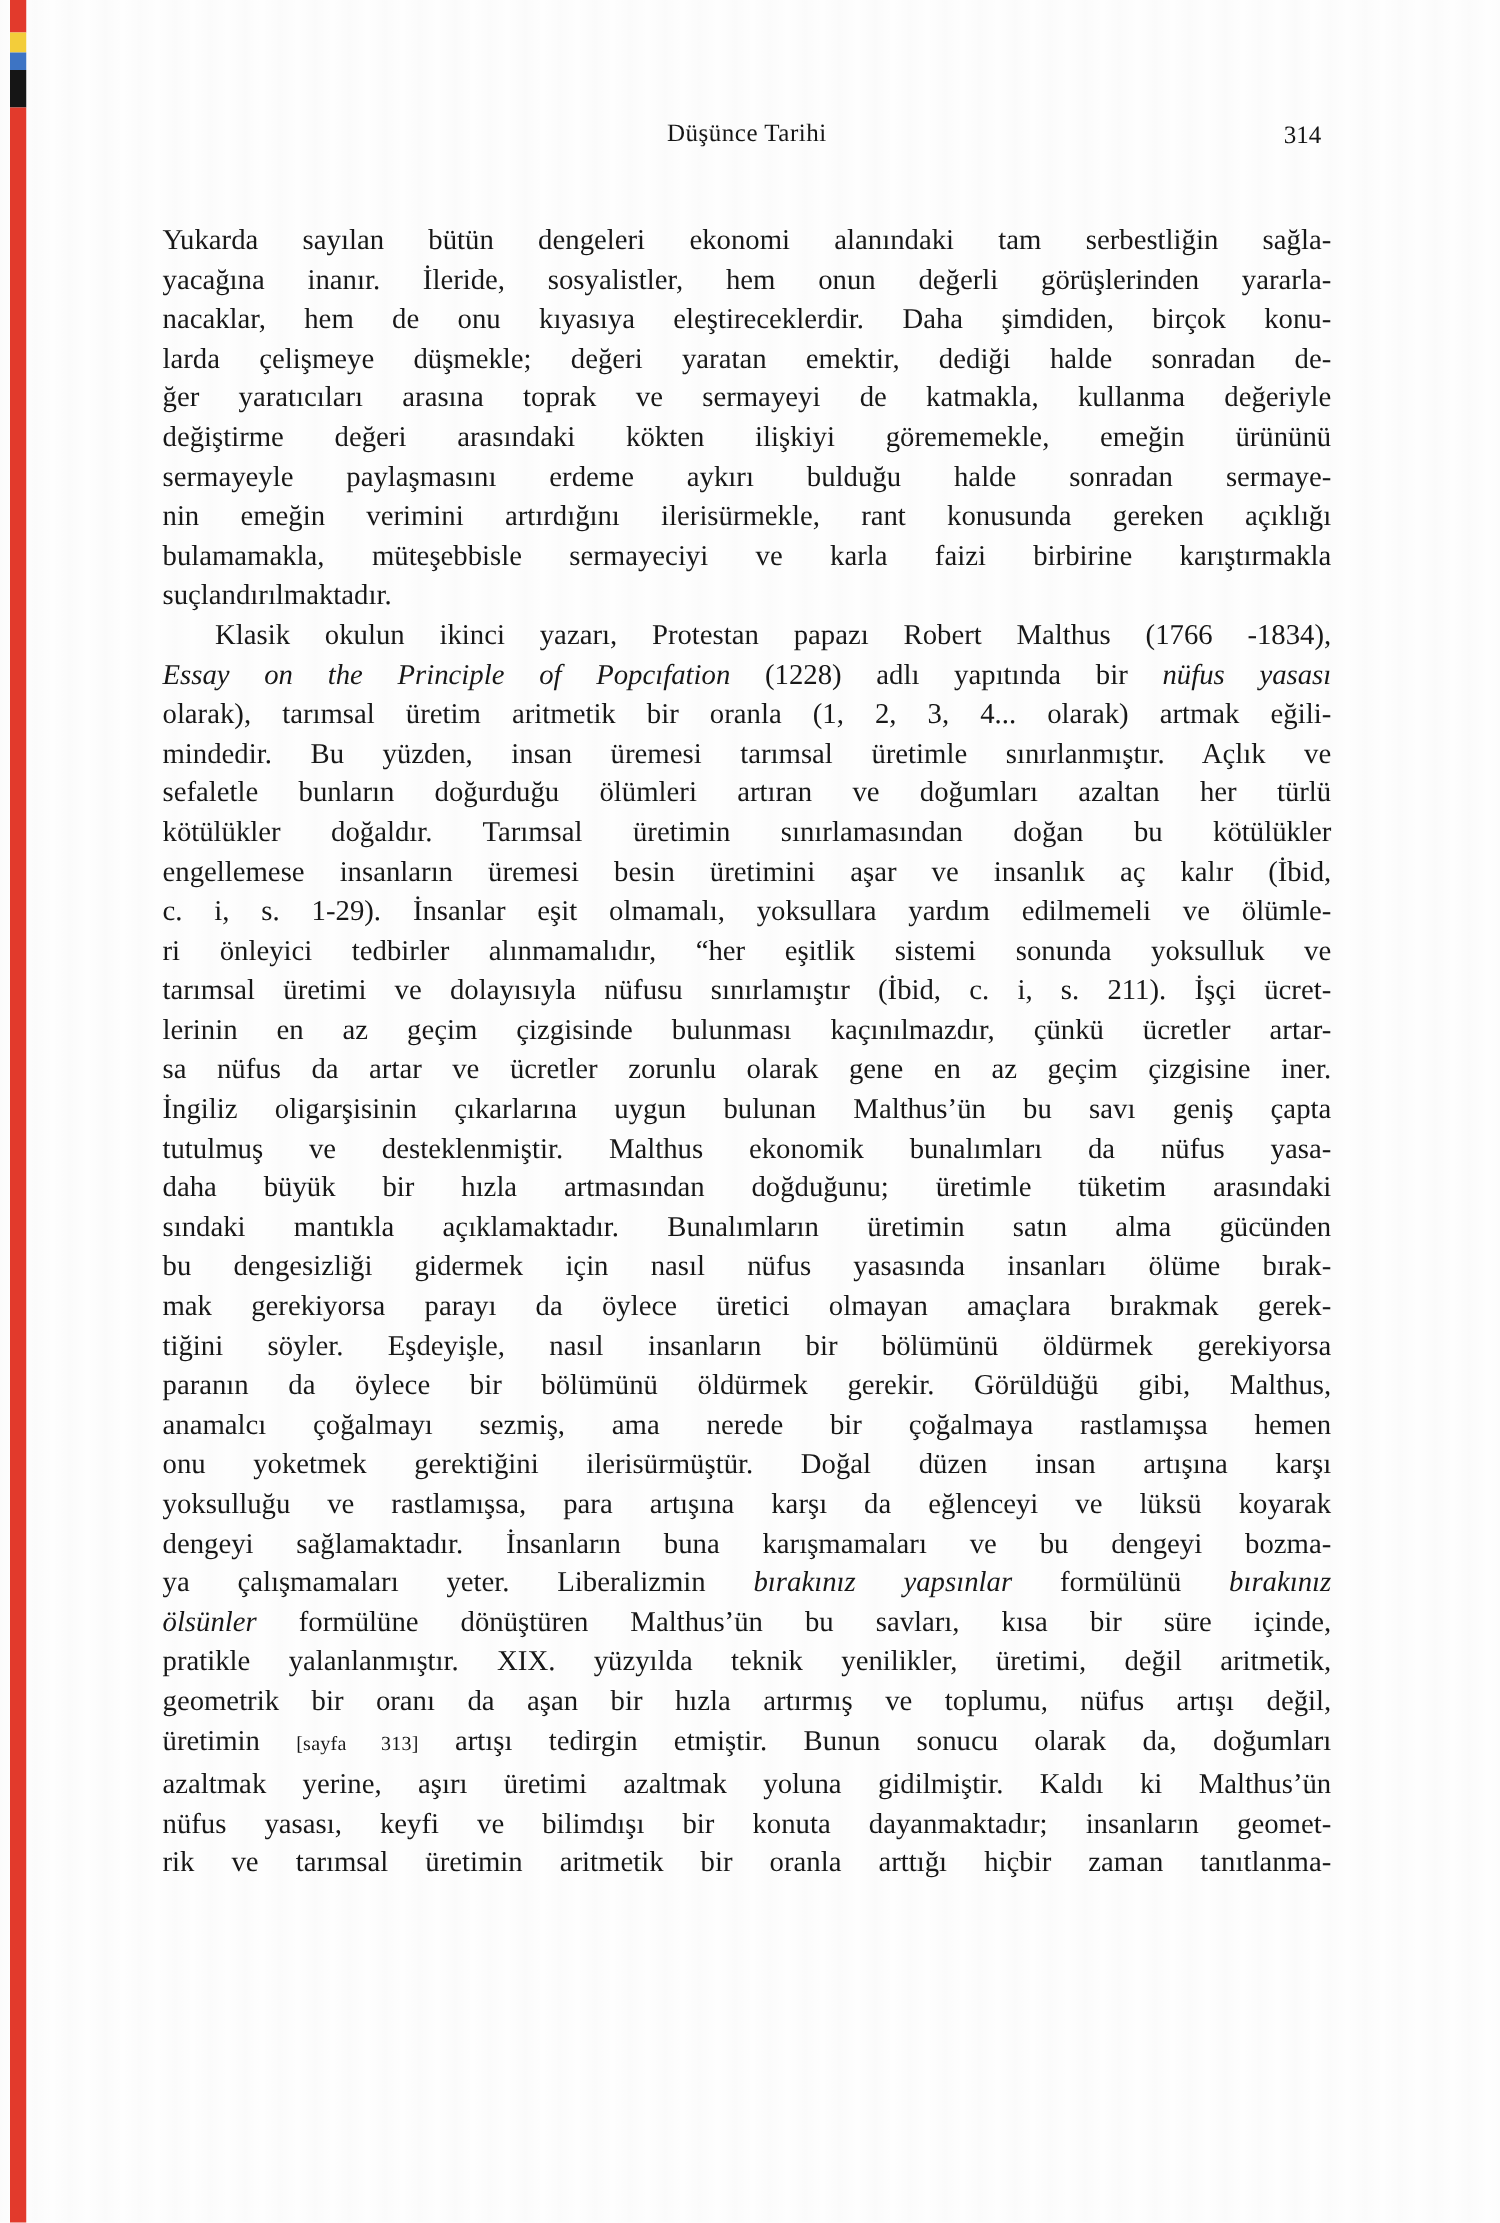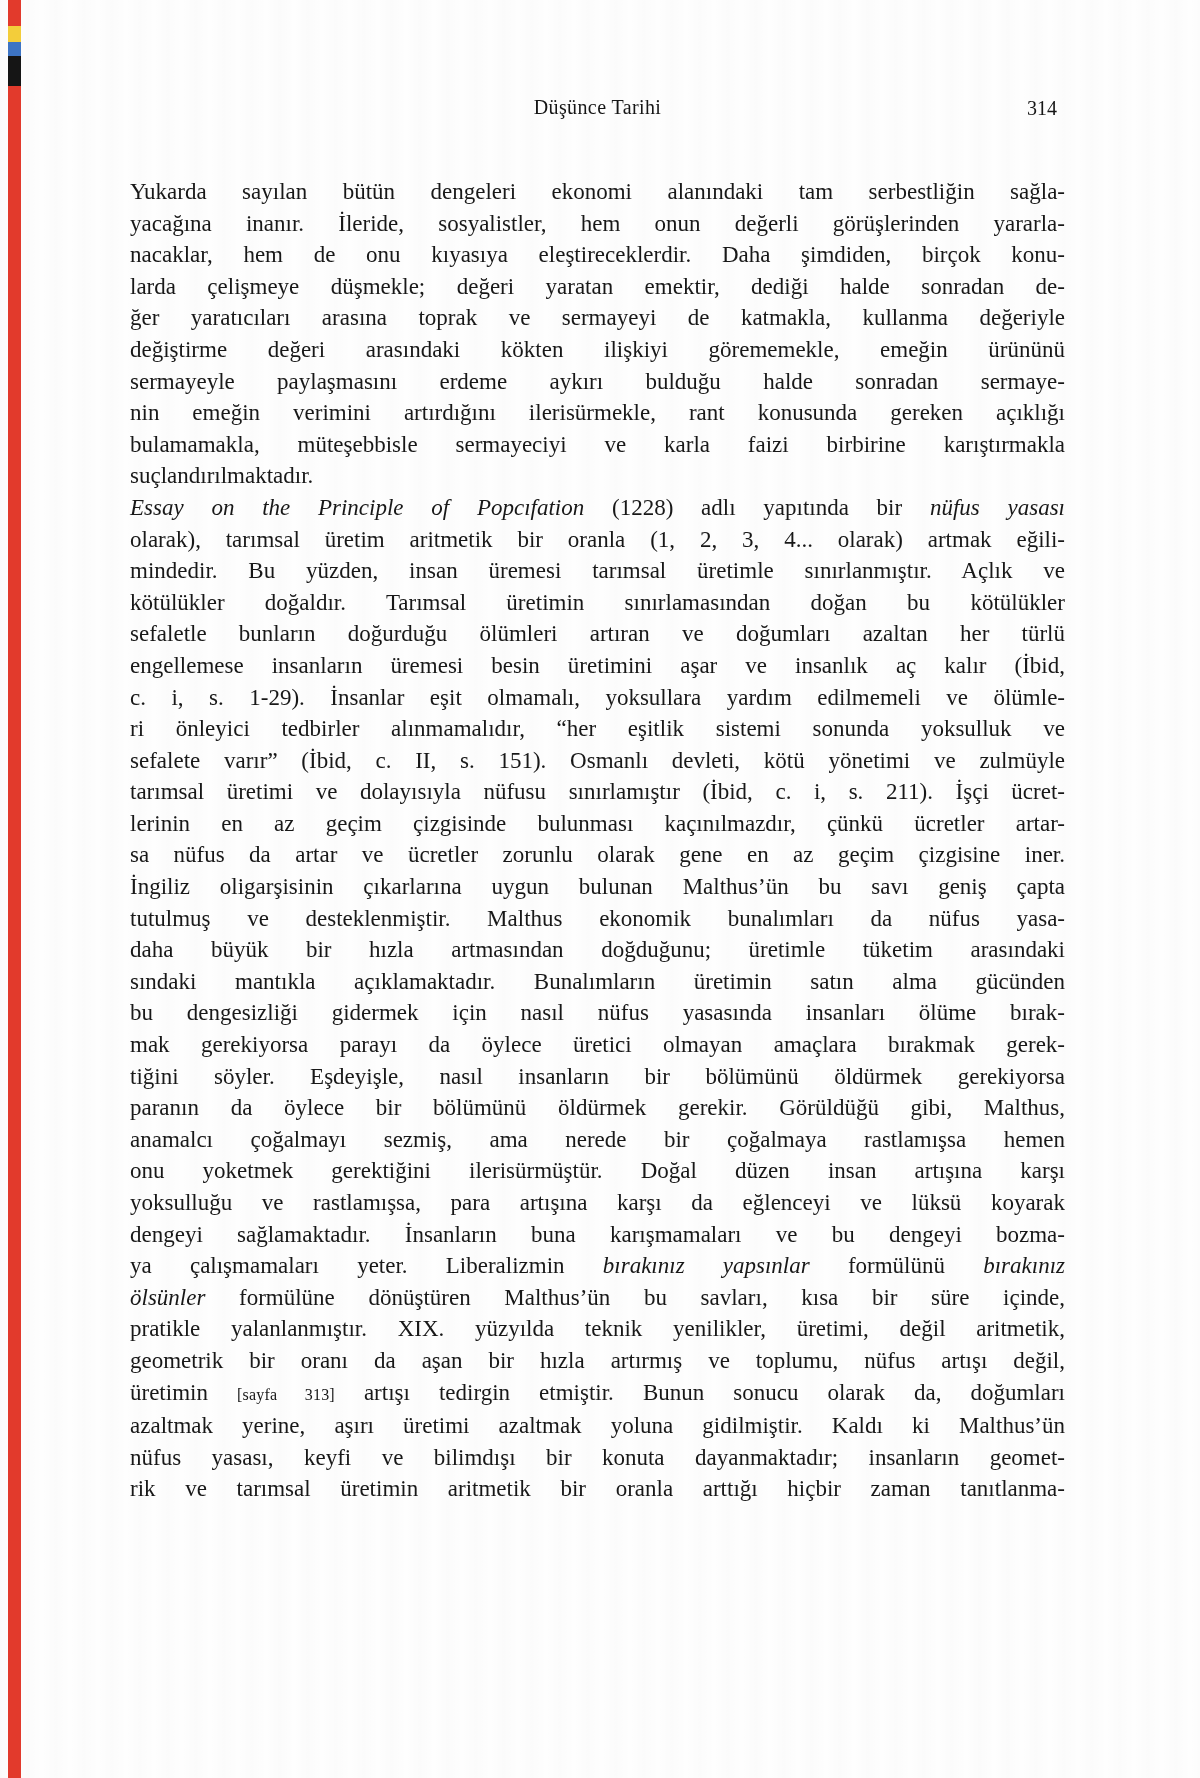--- a/index.html
+++ b/index.html
@@ -67,29 +67,29 @@
       <div class="line"><span>Yukarda sayılan bütün dengeleri ekonomi alanındaki tam serbestliğin sağla-</span></div>
       <div class="line"><span>yacağına inanır. İleride, sosyalistler, hem onun değerli görüşlerinden yararla-</span></div>
       <div class="line"><span>nacaklar, hem de onu kıyasıya eleştireceklerdir. Daha şimdiden, birçok konu-</span></div>
       <div class="line"><span>larda çelişmeye düşmekle; değeri yaratan emektir, dediği halde sonradan de-</span></div>
       <div class="line"><span>ğer yaratıcıları arasına toprak ve sermayeyi de katmakla, kullanma değeriyle</span></div>
       <div class="line"><span>değiştirme değeri arasındaki kökten ilişkiyi görememekle, emeğin ürününü</span></div>
       <div class="line"><span>sermayeyle paylaşmasını erdeme aykırı bulduğu halde sonradan sermaye-</span></div>
       <div class="line"><span>nin emeğin verimini artırdığını ilerisürmekle, rant konusunda gereken açıklığı</span></div>
       <div class="line"><span>bulamamakla, müteşebbisle sermayeciyi ve karla faizi birbirine karıştırmakla</span></div>
       <div class="line end"><span>suçlandırılmaktadır.</span></div>
+      <div class="line indent"><span>Klasik okulun ikinci yazarı, Protestan papazı Robert Malthus (1766 -1834),</span></div>
       <div class="line"><em>Essay on the Principle of Popcıfation</em><span> (1228) adlı yapıtında bir </span><em>nüfus yasası</em></div>
       <div class="line"><span>olarak), tarımsal üretim aritmetik bir oranla (1, 2, 3, 4... olarak) artmak eğili-</span></div>
       <div class="line"><span>mindedir. Bu yüzden, insan üremesi tarımsal üretimle sınırlanmıştır. Açlık ve</span></div>
+      <div class="line"><span>sefaletle bunların doğurduğu ölümleri artıran ve doğumları azaltan her türlü</span></div>
       <div class="line"><span>kötülükler doğaldır. Tarımsal üretimin sınırlamasından doğan bu kötülükler</span></div>
-      <div class="line"><span>sefaletle bunların doğurduğu ölümleri artıran ve doğumları azaltan her türlü</span></div>
       <div class="line"><span>engellemese insanların üremesi besin üretimini aşar ve insanlık aç kalır (İbid,</span></div>
       <div class="line"><span>c. i, s. 1-29). İnsanlar eşit olmamalı, yoksullara yardım edilmemeli ve ölümle-</span></div>
       <div class="line"><span>ri önleyici tedbirler alınmamalıdır, “her eşitlik sistemi sonunda yoksulluk ve</span></div>
-      <div class="line"><span>sefalete varır” (İbid, c. II, s. 151). Osmanlı devleti, kötü yönetimi ve zulmüyle</span></div>
       <div class="line"><span>tarımsal üretimi ve dolayısıyla nüfusu sınırlamıştır (İbid, c. i, s. 211). İşçi ücret-</span></div>
       <div class="line"><span>lerinin en az geçim çizgisinde bulunması kaçınılmazdır, çünkü ücretler artar-</span></div>
       <div class="line"><span>sa nüfus da artar ve ücretler zorunlu olarak gene en az geçim çizgisine iner.</span></div>
       <div class="line"><span>İngiliz oligarşisinin çıkarlarına uygun bulunan Malthus’ün bu savı geniş çapta</span></div>
       <div class="line"><span>tutulmuş ve desteklenmiştir. Malthus ekonomik bunalımları da nüfus yasa-</span></div>
       <div class="line"><span>daha büyük bir hızla artmasından doğduğunu; üretimle tüketim arasındaki</span></div>
       <div class="line"><span>sındaki mantıkla açıklamaktadır. Bunalımların üretimin satın alma gücünden</span></div>
       <div class="line"><span>bu dengesizliği gidermek için nasıl nüfus yasasında insanları ölüme bırak-</span></div>
       <div class="line"><span>mak gerekiyorsa parayı da öylece üretici olmayan amaçlara bırakmak gerek-</span></div>
       <div class="line"><span>tiğini söyler. Eşdeyişle, nasıl insanların bir bölümünü öldürmek gerekiyorsa</span></div>

